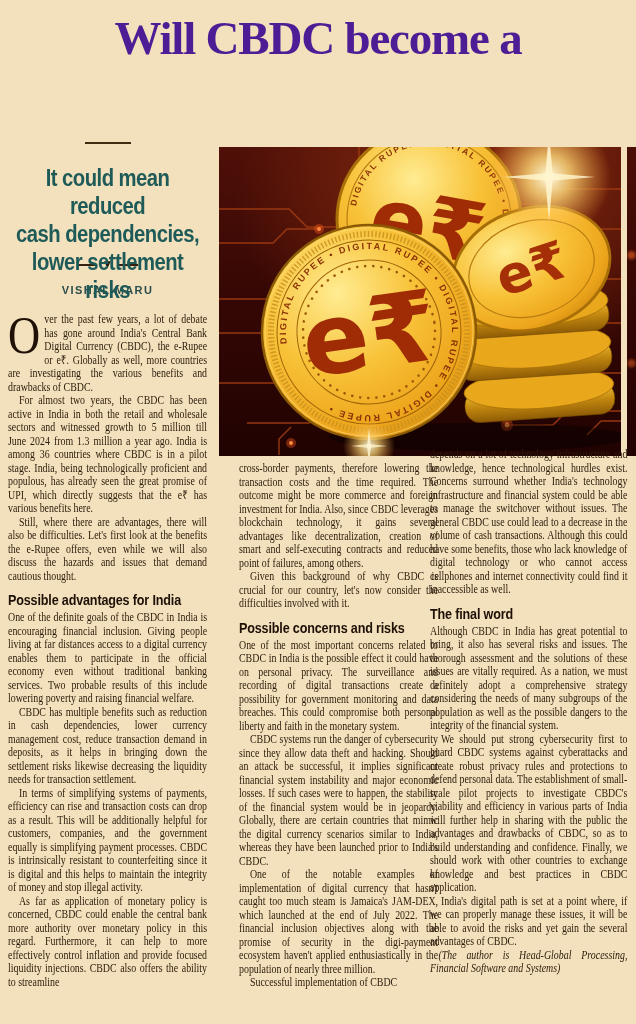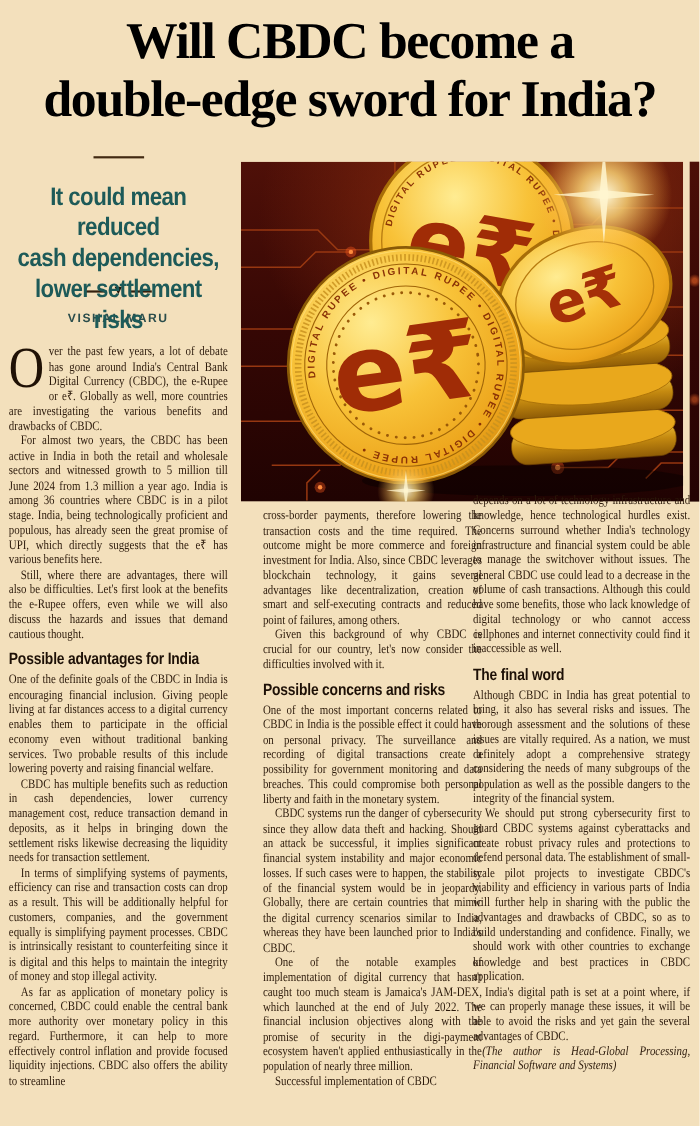--- a/index.html
+++ b/index.html
@@ -5,21 +5,21 @@
   html,body { margin:0; padding:0; }
   .page {
     position:relative; width:636px; height:1024px;
     background:#f3e0bc; overflow:hidden;
     font-family:"Liberation Serif", serif;
     color:#2c1a0b;
   }
   
   .headline {
     position:absolute; top:12px; left:0; right:0;
-    text-align:center; font-weight:bold; color:#000000;
+    text-align:center; font-weight:bold; color:#4c1d95;
     font-size:47px; line-height:52px; letter-spacing:-1.2px;
     font-family:"Liberation Serif", serif; margin:0;
   }
   
   .leftcol { position:absolute; left:8px; top:142px; width:199px; }
   .toprule { width:46px; height:2px; background:#422b13; margin:0 auto 11px; }
   .standfirst-outer { position:relative; height:84px;margin-top:20px; }
   .standfirst {
     width:226px; transform:scaleX(0.881); transform-origin:left top;
     text-align:center; font-family:"Liberation Sans", sans-serif;
@@ -67,21 +67,20 @@
       linear-gradient(180deg,#4c0f07,#330604 55%,#230302);
   }
 </style>
 </head>
 <body>
 
 <div class="page">
 
   <h1 class="headline">
     <span>Will CBDC become a</span><br>
-    <span>double-edge sword for India?</span>
   </h1>
 
   <div class="leftcol">
     <div class="toprule"></div>
     <div class="standfirst-outer">
       <div class="standfirst">
         <span>It could mean reduced</span><br>
         <span>cash dependencies,</span><br>
         <span>lower settlement risks</span>
       </div>

